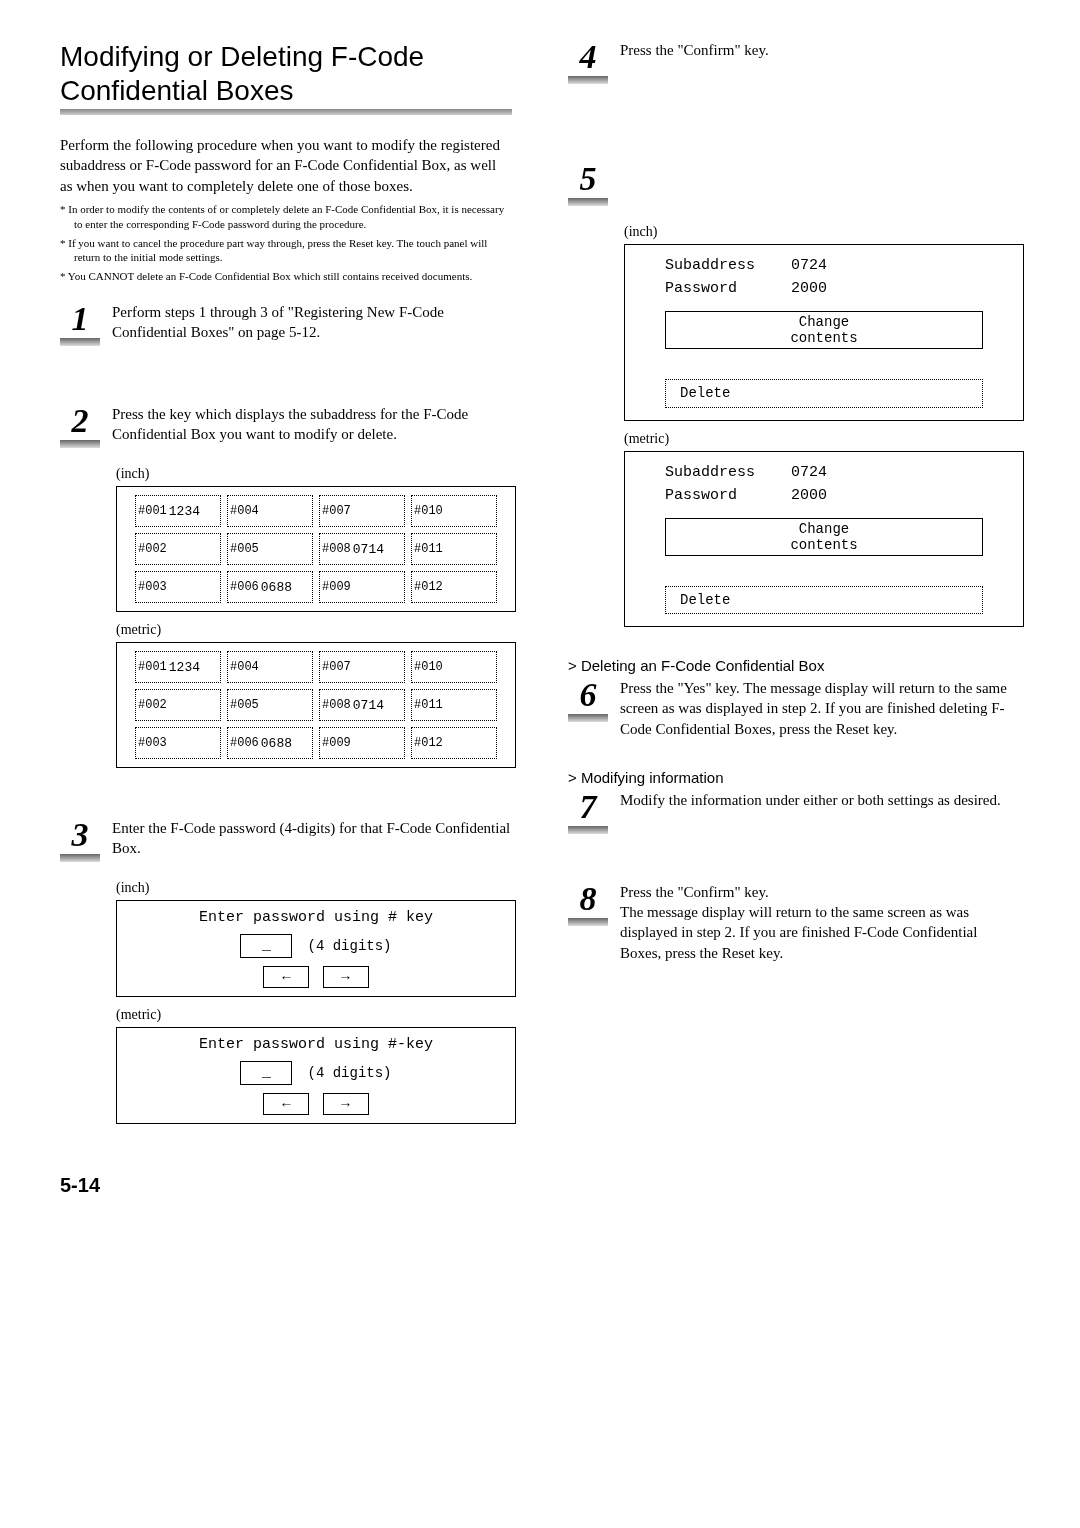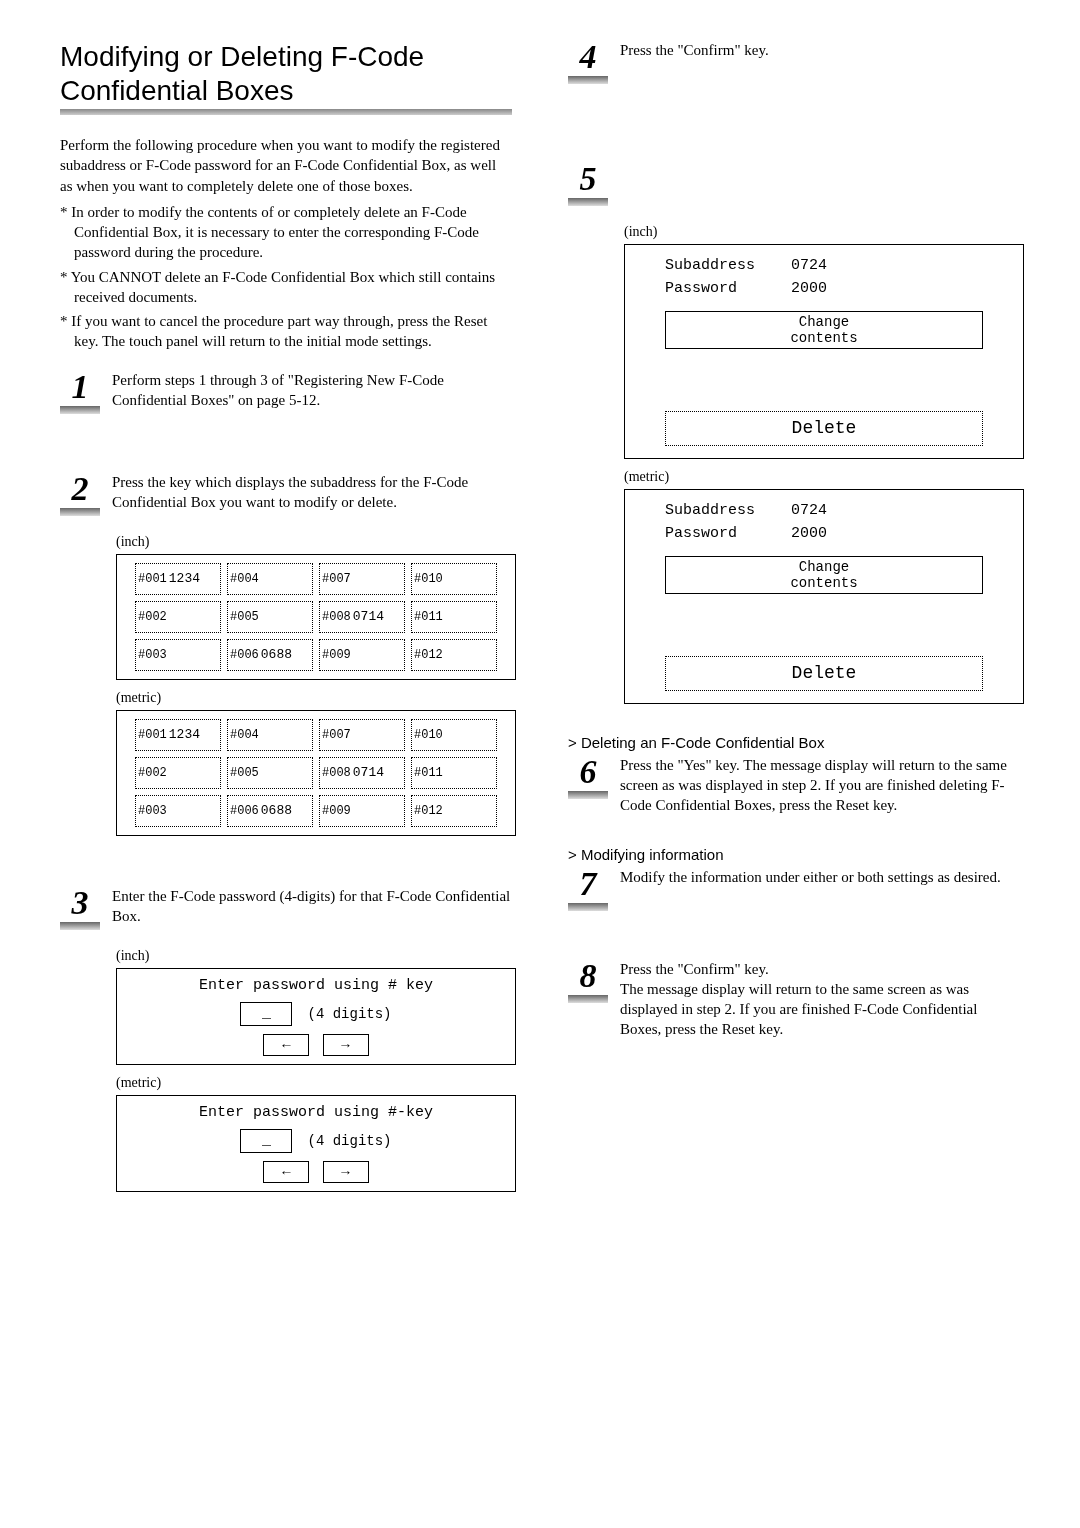--- a/index.html
+++ b/index.html
@@ -47,21 +47,21 @@
     font-size: 15px;
     line-height: 1.35;
     margin: 0 0 6px 0;
   }
   ul.notes {
     list-style: none;
     padding: 0;
     margin: 0 0 18px 0;
   }
   ul.notes li {
-    font-size: 15px;
+    font-size: 11px;
     line-height: 1.35;
     padding-left: 14px;
     text-indent: -14px;
     margin-bottom: 4px;
   }
   ul.notes li::before {
     content: "* ";
   }
   .step {
     display: flex;
@@ -157,25 +157,23 @@
     border: 1px solid #000;
     padding: 2px 10px;
     font-size: 14px;
     text-align: center;
     line-height: 1.15;
     min-width: 70px;
   }
   .dotbtn {
     border: 1px dotted #000;
     padding: 2px 14px;
-    font-size: 18px;
+    font-size: 14px;
     min-width: 70px;
-    text-align: center;
     line-height: 1.6;
-    margin-top: 32px;
   }
   .pagefoot {
     font-family: Arial, Helvetica, sans-serif;
     font-weight: bold;
     font-size: 20px;
     margin-top: 40px;
   }
 </style>
 </head>
 <body>
@@ -186,22 +184,22 @@
   <div class="columns">
 
     <div class="col">
 
       <h1 class="title">Modifying or Deleting F-Code Confidential Boxes</h1>
       <div class="title-underline"></div>
 
       <p class="body">Perform the following procedure when you want to modify the registered subaddress or F-Code password for an F-Code Confidential Box, as well as when you want to completely delete one of those boxes.</p>
       <ul class="notes">
         <li>In order to modify the contents of or completely delete an F-Code Confidential Box, it is necessary to enter the corresponding F-Code password during the procedure.</li>
+        <li>If you want to cancel the procedure part way through, press the Reset key. The touch panel will return to the initial mode settings.</li>
         <li>You CANNOT delete an F-Code Confidential Box which still contains received documents.</li>
-        <li>If you want to cancel the procedure part way through, press the Reset key. The touch panel will return to the initial mode settings.</li>
       </ul>
 
       <div class="step">
         <div class="stepnum">1<span class="bar"></span></div>
         <div class="text">Perform steps 1 through 3 of "Registering New F-Code Confidential Boxes" on page 5-12.</div>
       </div>
 
       <div style="height:40px"></div>
 
       <div class="step">
@@ -415,13 +413,14 @@
         <div class="stepnum">8<span class="bar"></span></div>
         <div class="text">
           <span>Press the "Confirm" key.</span><br>
           <span>The message display will return to the same screen as was displayed in step 2. If you are finished F-Code Confidential Boxes, press the Reset key.</span>
         </div>
       </div>
 
     </div>
   </div>
 
+  <div class="pagefoot">5-14</div>
 </div>
 
 </body></html>

